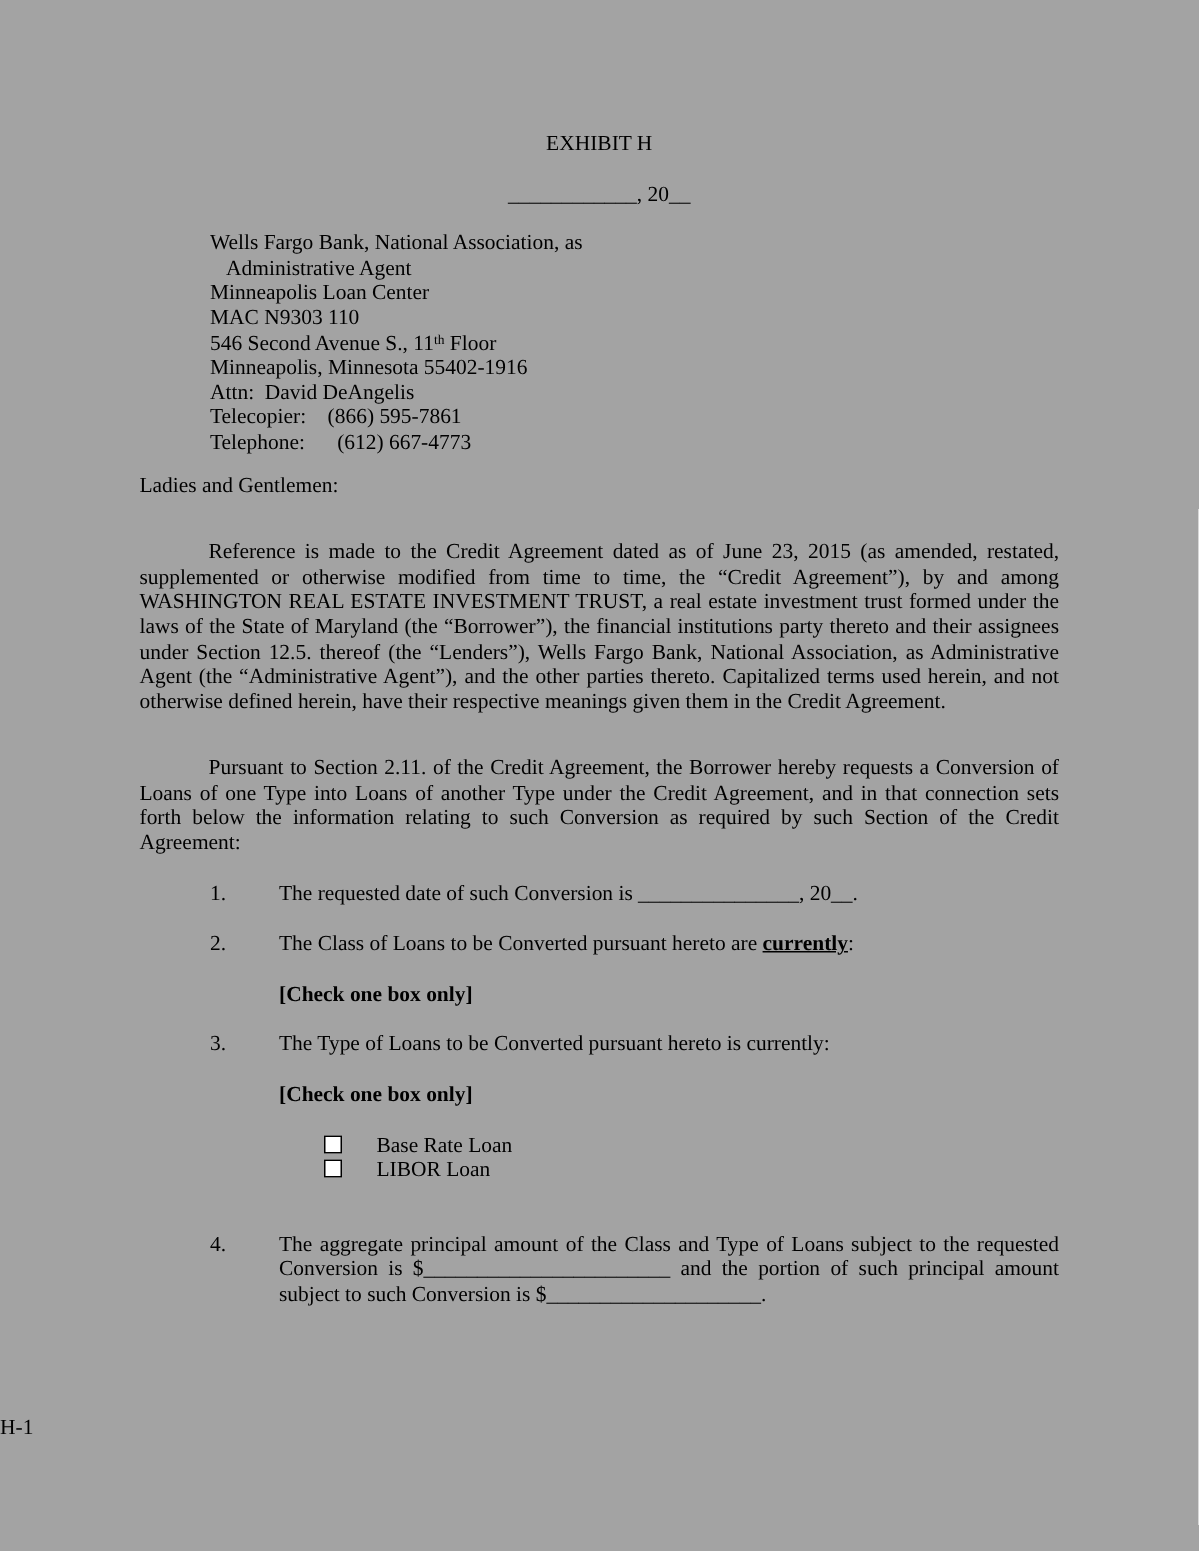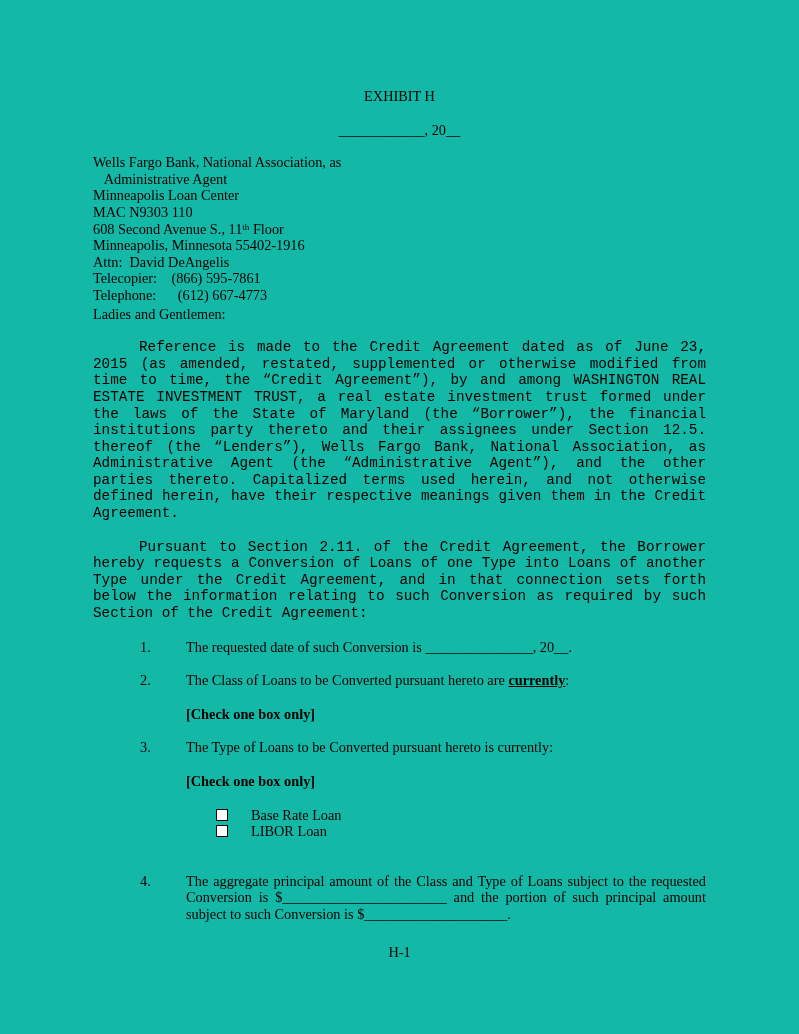--- a/index.html
+++ b/index.html
@@ -1,39 +1,38 @@
 <!DOCTYPE html>
 <html><head>
 <meta charset="utf-8">
 <style>
   html, body { margin: 0; padding: 0; background: #ffffff; }
   .page {
     position: relative;
     width: 799px;
     height: 1034px;
-    background: #14b8a6;
+    background: #a3a3a3;
     color: #000000;
     font-family: "Liberation Serif", "DejaVu Serif", serif;
     font-size: 14.3px;
     line-height: 16.6px;
     padding: 88px 93px 0 93px;
     box-sizing: border-box;
     overflow: hidden;
   }
   .centered { text-align: center; }
   .hdr-line { margin-bottom: 17px; }
   .addr { margin-top: 16px; }
-  .addr-line { white-space: pre-wrap; }
+  .addr-line { white-space: pre-wrap; margin-left: 47px; }
   sup.ord { font-size: 9px; line-height: 0; vertical-align: 4px; }
-  .salutation { margin-top: 2px; white-space: pre-wrap; }
+  .salutation { margin-top: 12px; white-space: pre-wrap; }
   .para {
-    margin-top: 17px;
+    margin-top: 28px;
     text-align: justify;
     text-indent: 46px;
-    font-family: Liberation Mono, monospace;
   }
   .list-item {
     position: relative;
     margin-top: 17px;
     padding-left: 93px;
   }
   .list-num {
     position: absolute;
     left: 47px;
     top: 0;
@@ -65,37 +64,36 @@
     background: #fff;
   }
   .opt .checkbox { margin-right: 6px; }
   .opt3 .checkbox { margin-right: 23px; }
   .bold { font-weight: bold; text-decoration: underline; }
   .footer {
     position: absolute;
     left: 0;
     right: 0;
     top: 944px;
-    text-align: center;
   }
 </style>
 </head>
 <body>
 
 <div class="page">
 
   <div class="centered hdr-line">EXHIBIT H</div>
   <div class="centered">____________, 20__</div>
 
   <div class="addr">
     <div class="addr-line">Wells Fargo Bank, National Association, as</div>
     <div class="addr-line">   Administrative Agent</div>
     <div class="addr-line">Minneapolis Loan Center</div>
     <div class="addr-line">MAC N9303 110</div>
-    <div class="addr-line"><span>608 Second Avenue S., 11</span><sup class="ord">th</sup><span> Floor</span></div>
+    <div class="addr-line"><span>546 Second Avenue S., 11</span><sup class="ord">th</sup><span> Floor</span></div>
     <div class="addr-line">Minneapolis, Minnesota 55402-1916</div>
     <div class="addr-line">Attn:  David DeAngelis</div>
     <div class="addr-line">Telecopier:    (866) 595-7861</div>
     <div class="addr-line">Telephone:      (612) 667-4773</div>
   </div>
 
   <div class="salutation">Ladies and Gentlemen:</div>
 
   <div class="para">Reference is made to the Credit Agreement dated as of June 23, 2015 (as amended, restated, supplemented or otherwise modified from time to time, the “Credit Agreement”), by and among WASHINGTON REAL ESTATE INVESTMENT TRUST, a real estate investment trust formed under the laws of the State of Maryland (the “Borrower”), the financial institutions party thereto and their assignees under Section 12.5. thereof (the “Lenders”), Wells Fargo Bank, National Association, as Administrative Agent (the “Administrative Agent”), and the other parties thereto.  Capitalized terms used herein, and not otherwise defined herein, have their respective meanings given them in the Credit Agreement.</div>
 

